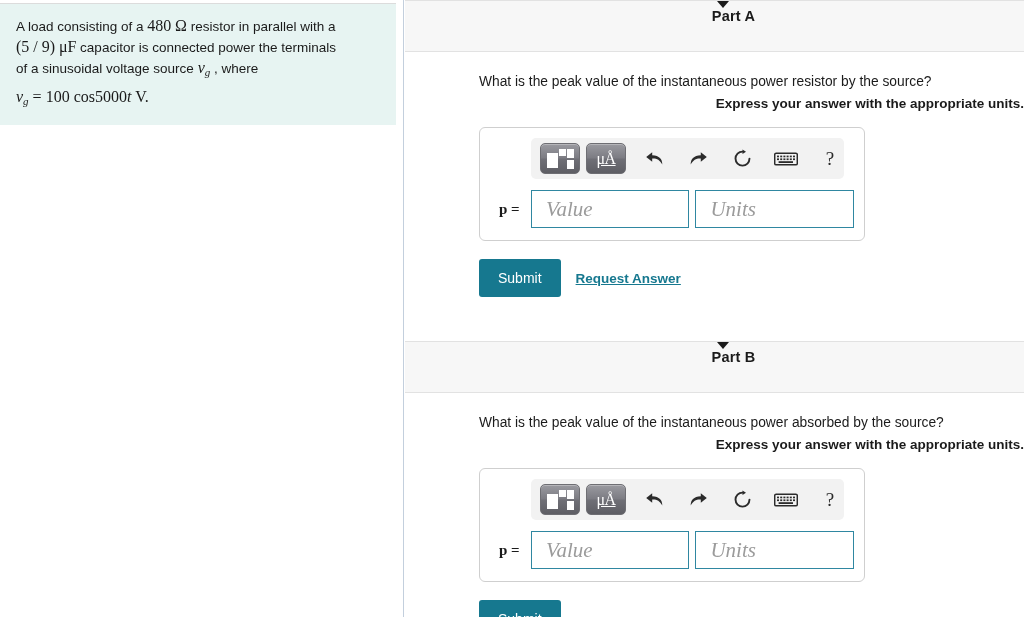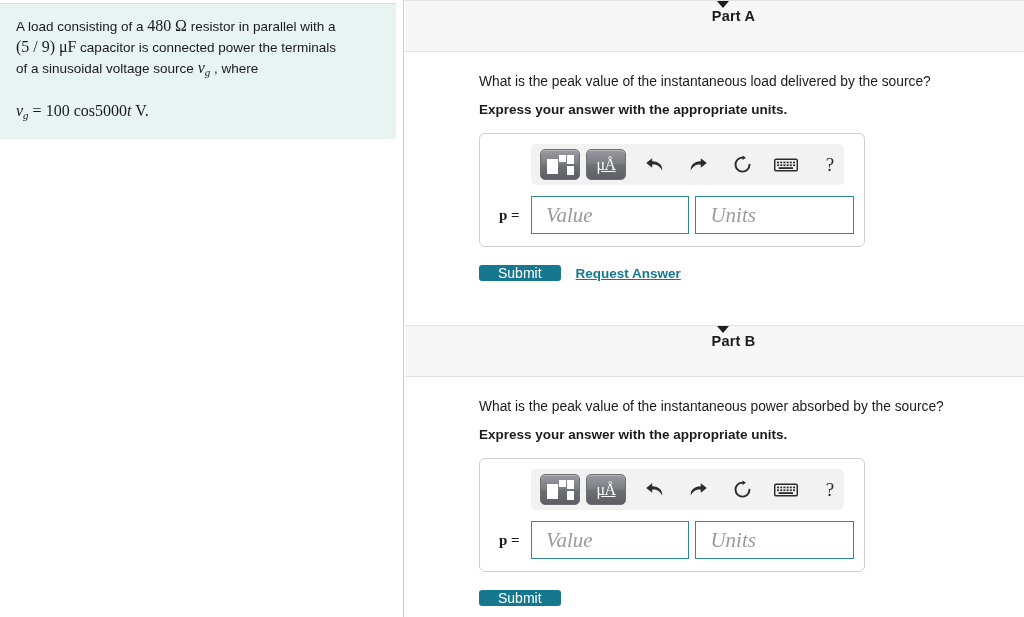--- a/index.html
+++ b/index.html
@@ -72,21 +72,22 @@
   .part-body { padding: 0 0 0 74px; }
   .question {
     font-size: 13.8px;
     color: #1b1b1b;
     margin-top: 22px;
   }
   .instruction {
     font-size: 13.5px;
     font-weight: bold;
     color: #1b1b1b;
-    margin-top: 13px;
+    margin-top: 7px;
+    text-align: right;
   }
 
   
   .answer-box {
     margin-top: 16px;
     width: 386px;
     border: 1px solid #cfcfcf;
     border-radius: 6px;
     background: #ffffff;
     padding: 10px 10px 12px 10px;
@@ -169,21 +170,21 @@
   .action-row {
     display: flex; align-items: center;
     margin-top: 18px;
   }
   .submit-btn {
     background: #16788f;
     color: #ffffff;
     font-size: 14px;
     border: none;
     border-radius: 3px;
-    padding: 0 19px;
+    padding: 11px 19px;
     cursor: pointer;
     font-family: "Liberation Sans", sans-serif;
   }
   .req-link {
     margin-left: 15px;
     color: #16788f;
     font-size: 13.5px;
     font-weight: bold;
     text-decoration: underline;
     cursor: pointer;
@@ -203,38 +204,38 @@
       </div>
 
       <div class="problem-line">
         <span class="mth">(5 / 9)</span>&nbsp;<span class="mth">μF</span><span> capacitor is connected power the terminals</span>
       </div>
 
       <div class="problem-line">
         <span>of a sinusoidal voltage source </span><span class="mth-i">v</span><span class="sub">g</span><span> , where</span>
       </div>
 
-      <div class="problem-line" style="margin-top:19px;">
+      <div class="problem-line" style="margin-top:5px;">
         <span class="mth-i">v</span><span class="sub">g</span><span class="mth"> = 100 cos5000</span><span class="mth-i">t</span><span class="mth"> V.</span>
       </div>
 
     </div>
   </div>
 
   <div class="right-col">
 
     <div>
 
       <div class="part-header">
         <span class="caret"></span>
         <span class="part-title">Part A</span>
       </div>
 
       <div class="part-body">
-        <div class="question">What is the peak value of the instantaneous load delivered by the source?</div>
+        <div class="question">What is the peak value of the instantaneous power resistor by the source?</div>
         <div class="instruction">Express your answer with the appropriate units.</div>
 
         <div class="answer-box">
 
           <div class="toolbar">
 
             <div class="tb-btn">
               <span class="grid-ico">
                 <i class="g1"></i>
                   <i class="g2"></i>

